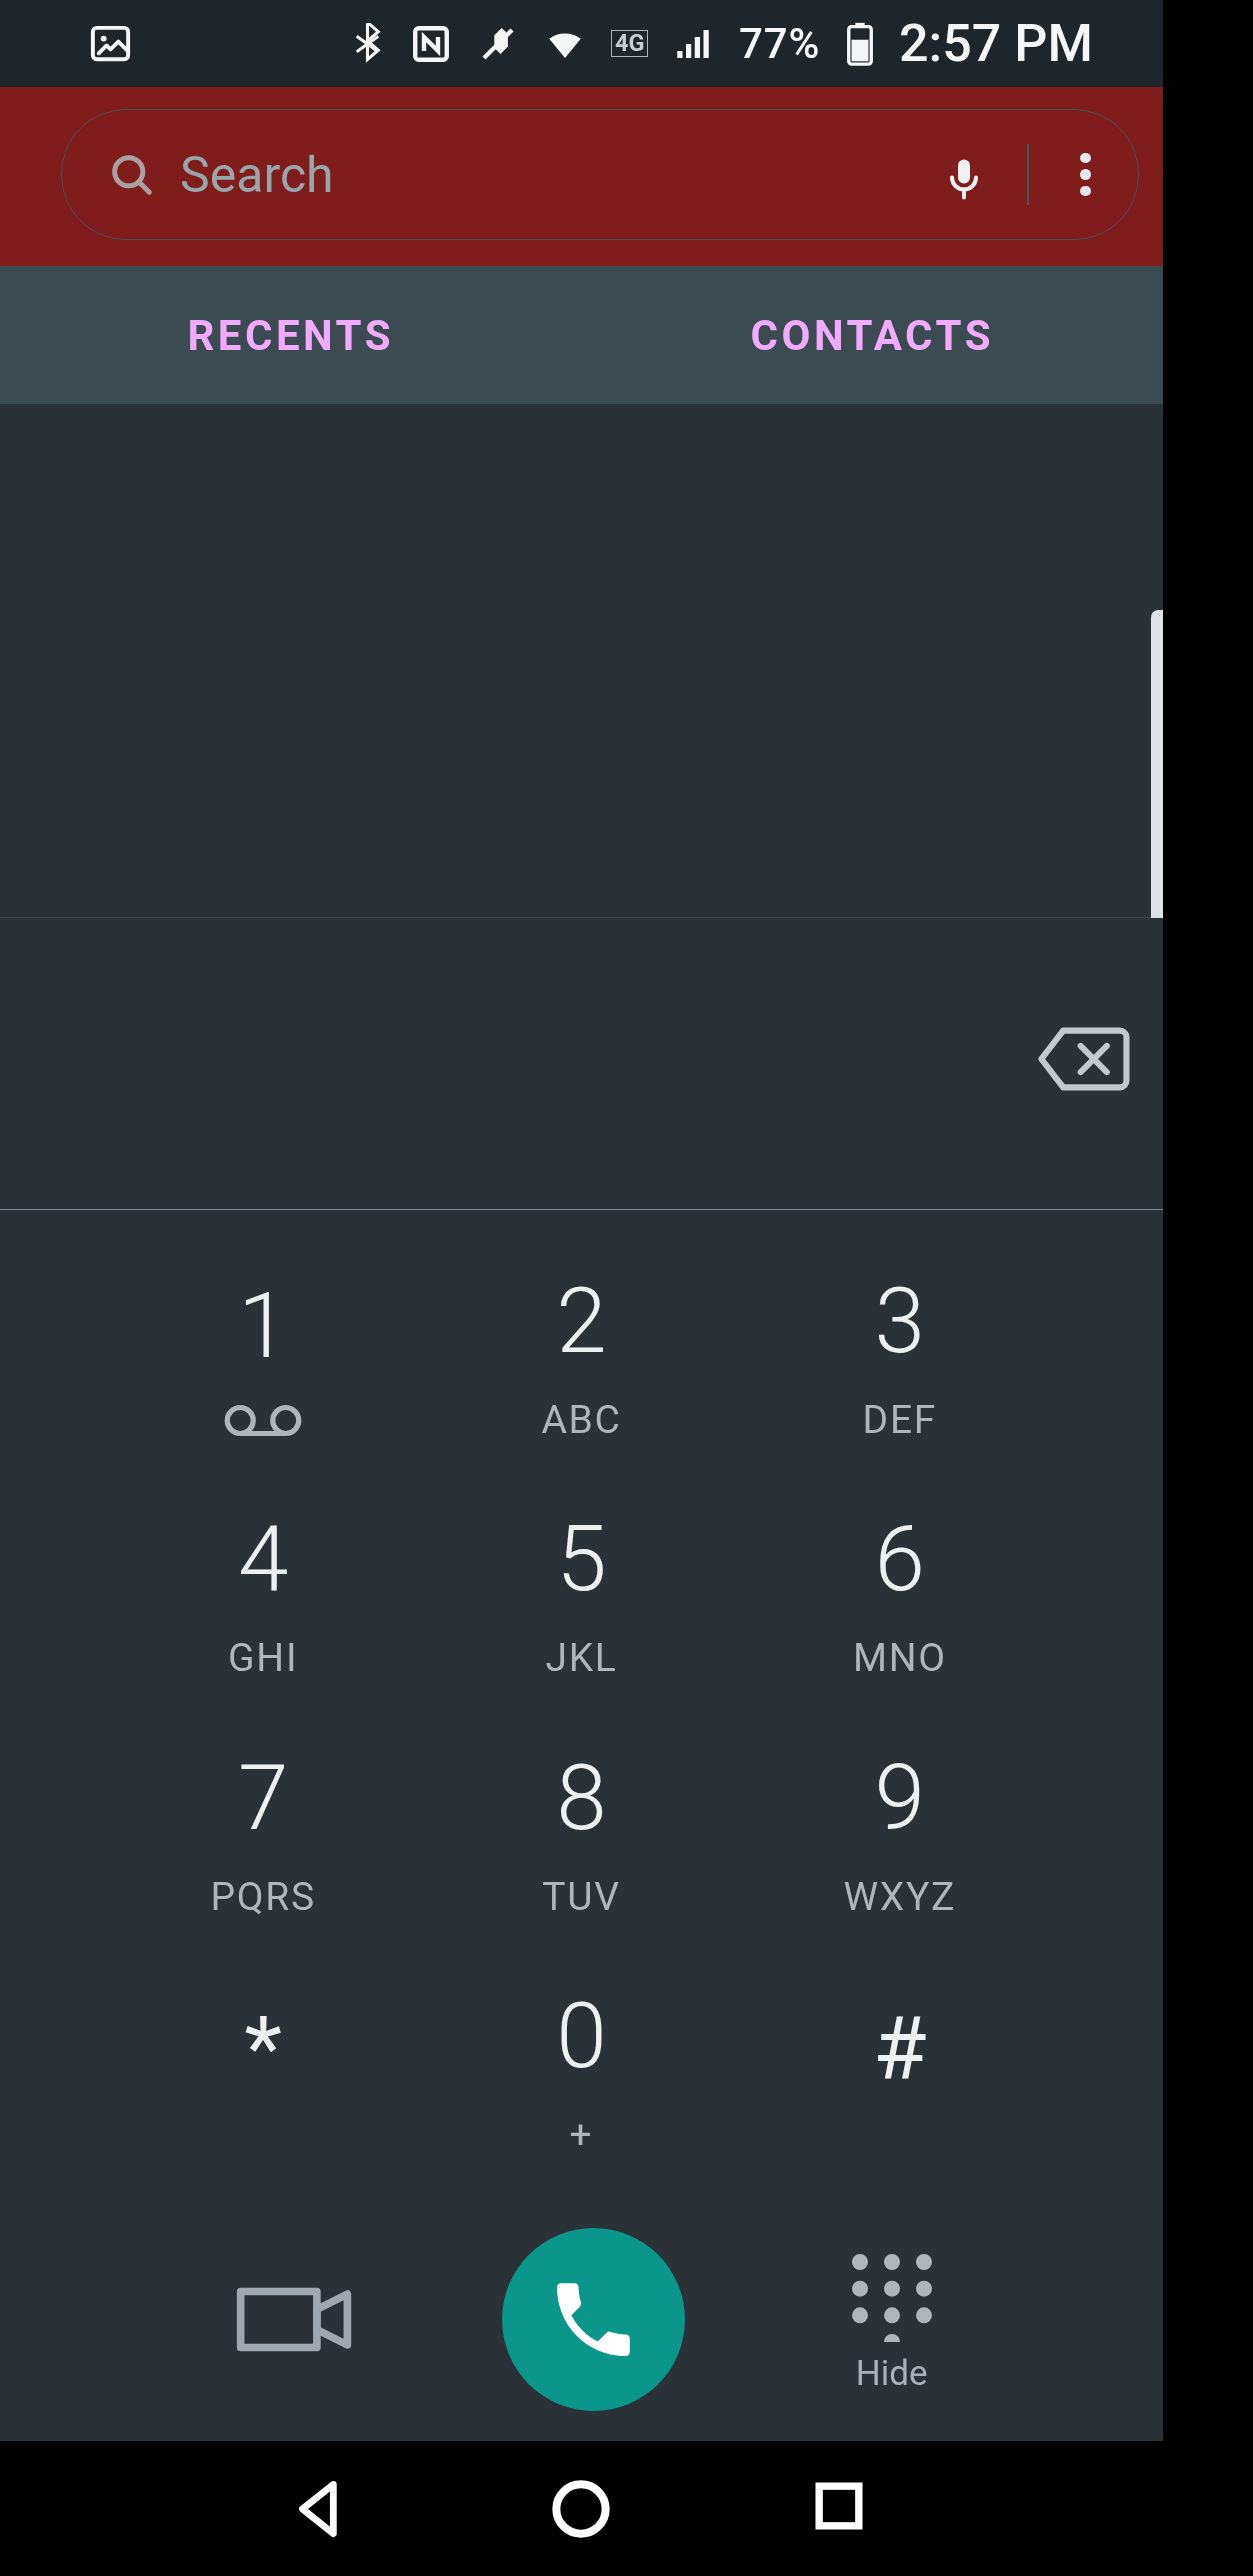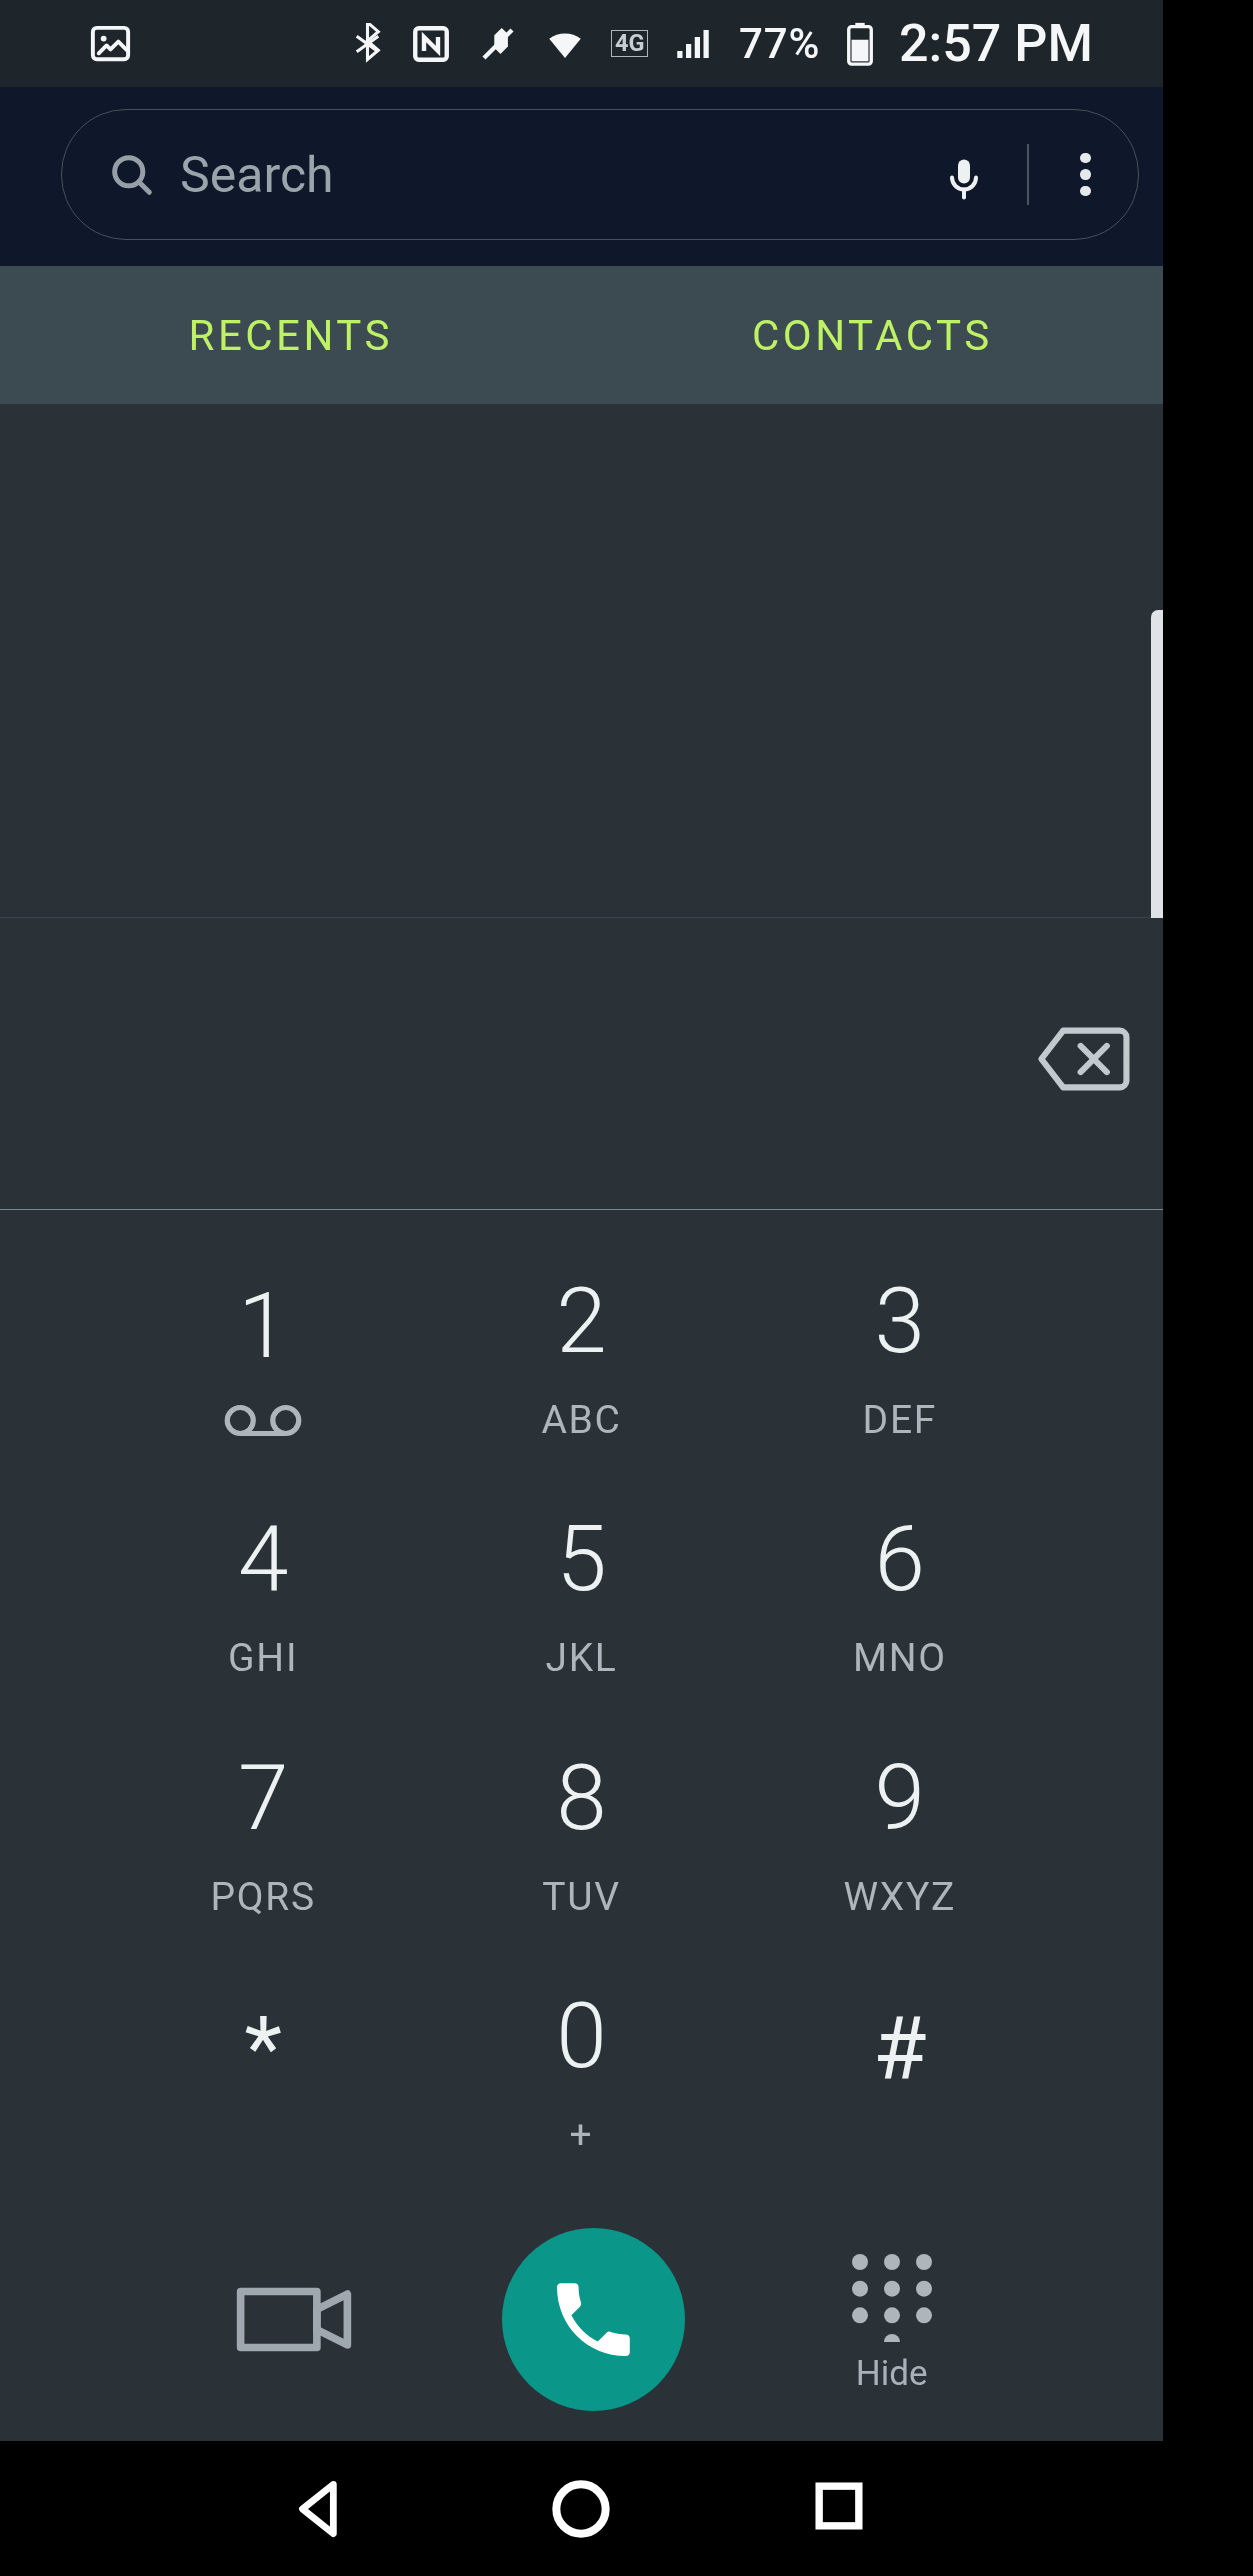--- a/index.html
+++ b/index.html
@@ -7,32 +7,32 @@
     .screen{ width:1163px; height:2576px; background:#2a3238; position:relative; color:#e6e9eb; }
 
     
     .status-bar{ height:87px; background:#1f262b; display:flex; align-items:center; padding:0 70px 0 87px; font-size:42px; color:#f5f6f7; }
     .status-left{ display:flex; align-items:center; gap:24.4px; }
     .status-right{ margin-left:auto; display:flex; align-items:center; gap:24.4px; font-weight:500; }
     .status-right .pct{ letter-spacing:0.9px; }
     .status-right .time{ font-size:52px; }
 
     
-    .search-wrap{ background:#0f172a; padding:22px 24px 26px 61px; }
+    .search-wrap{ background:#7f1d1d; padding:22px 24px 26px 61px; }
     .search-pill{ height:131px; border:1.7px solid #45525b; border-radius:65px; display:flex; align-items:center; padding:0 30.5px 0 44px; }
     .search-pill .search-icon{ width:52px; height:52px; margin-right:22px; opacity:.8; }
     .search-pill .placeholder{ font-size:50px; color:#9aa5ab; font-weight:400; flex:1; }
     .search-pill .mic-icon{ width:52px; height:52px; margin-right:35px; }
     .search-pill .vsep{ width:1.7px; height:61px; background:#4a555e; margin-right:35px; }
     .search-pill .more-icon{ width:44px; height:52px; display:flex; flex-direction:column; justify-content:space-between; align-items:center; padding:4.4px 0; }
     .search-pill .more-icon span{ width:10.4px; height:10.4px; border-radius:50%; background:#e6e9eb; display:block; }
 
     
     .tabs{ height:139px; background:#3c4a52; display:flex; border-bottom:1.7px solid #2a3238;}
-    .tab{ flex:1; display:flex; align-items:center; justify-content:center; font-size:42px; letter-spacing:3.5px; color:#bef264; font-weight:400;text-align:right; }
+    .tab{ flex:1; display:flex; align-items:center; justify-content:center; font-size:42px; letter-spacing:3.5px; color:#f0abfc; font-weight:700;text-align:right; }
 
     
     .list-area{ height:513px; background:#2a3238; position:relative; border-bottom:0.9px solid #3a444b; }
     .scroll-thumb{ position:absolute; right:0; top:205px; width:12.2px; height:522px; background:#dfe3e6; border-radius:7px 0 0 7px; }
 
     
     .entry-row{ height:292px; background:#2a3238; position:relative; border-bottom:0.9px solid #7b8890; }
     .backspace{ position:absolute; right:30.5px; top:104px; width:96px; height:74px; display:flex; align-items:center; justify-content:center; }
 
     

